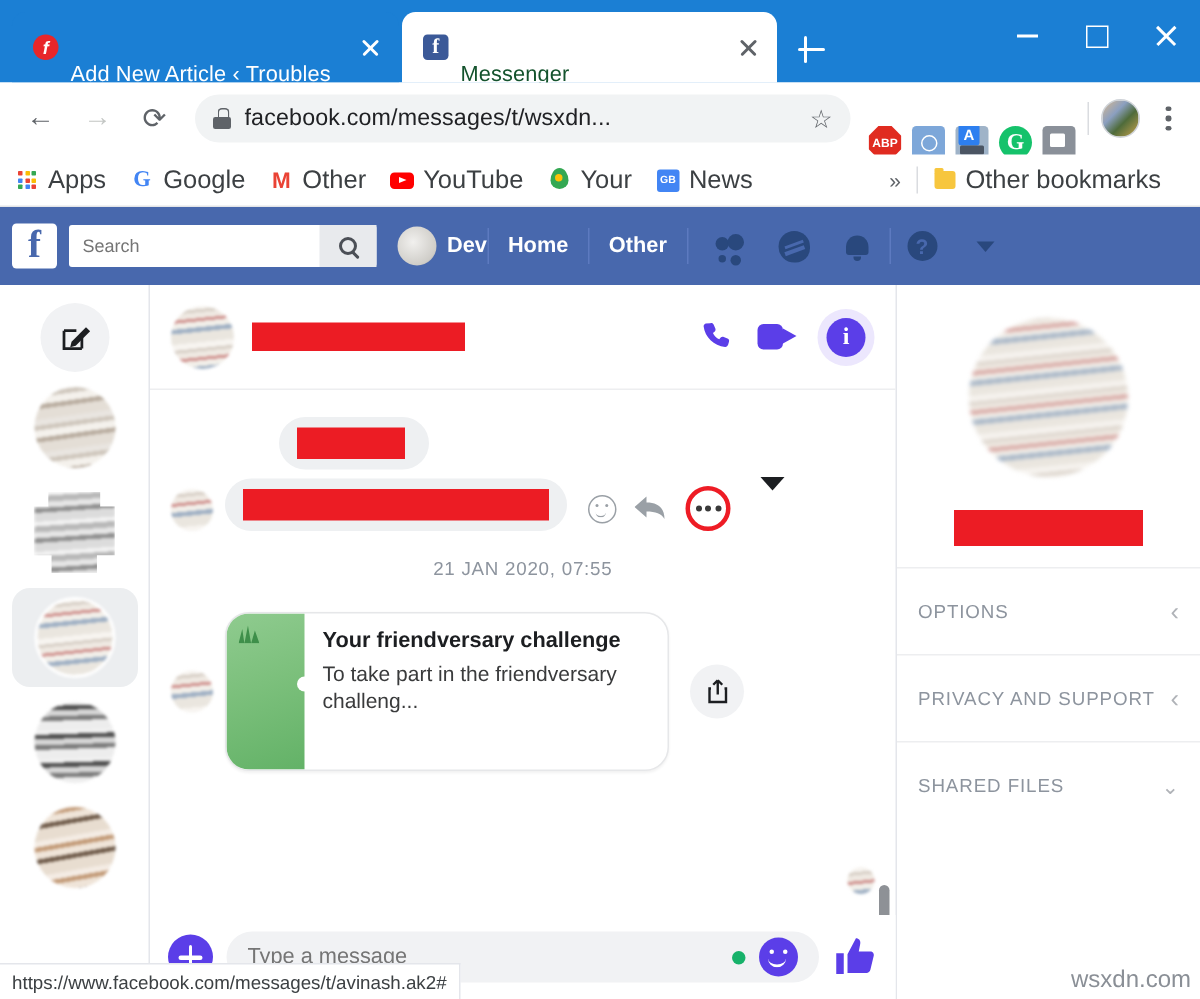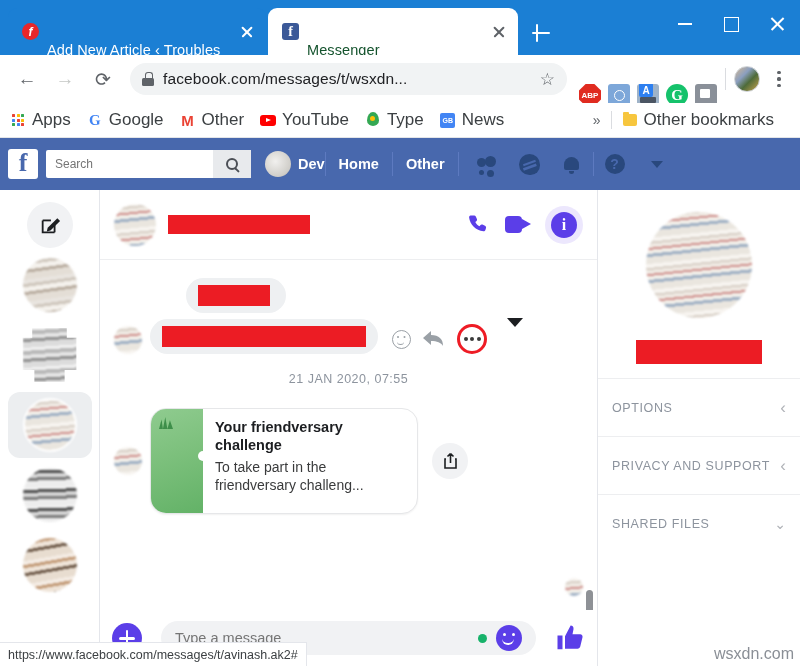--- a/index.html
+++ b/index.html
@@ -325,21 +325,21 @@
   .tooltip-arrow {
     position:absolute; left: 407px; top: 58px; width:0;height:0;
     border-left:8px solid transparent;border-right:8px solid transparent;
     border-top:9px solid #1c1e21; z-index:19;
   }
 
   .ts { text-align:center; color:#8d949e; font-size:12.5px; letter-spacing:.5px; margin: 18px 0 0 0; }
 
   .card-row { display:flex; align-items:center; gap:8px; margin-top: 22px; }
   .card {
-    width: 268px; height: 106px; background:#fff; border-radius: 16px;
+    width: 296px; height: 106px; background:#fff; border-radius: 16px;
     border:1px solid #e6e7e9; display:flex; overflow:hidden; cursor:pointer;
     box-shadow: 0 1px 2px rgba(0,0,0,.06);
   }
   .card-thumb {
     width: 52px; flex:0 0 52px; position:relative;
     background: linear-gradient(160deg,#8fcb8f 0%,#7cc07c 45%,#63b267 100%);
   }
   .card-thumb::before {
     content:''; position:absolute; left:8px; top:8px; width:14px;height:12px;
     background:#3e8f4a;
@@ -360,21 +360,21 @@
   .seen-av {
     position:absolute; right: 14px; bottom: 14px; width:18px;height:18px;border-radius:50%;
     filter: blur(1px);
   }
   .scroll-thumb {
     position:absolute; right: 4px; top: 330px; width: 7px; height: 82px;
     background:#8e9196; border-radius: 4px; cursor: pointer;
   }
 
   .m-compose {
-    height: 56px; flex: 0 0 56px; display:flex; align-items:center; gap: 19px;
+    height: 56px; flex: 0 0 56px; display:flex; align-items:center; gap: 9px;
     padding: 0 12px; background: #fff;
   }
   .plus-btn {
     width:30px;height:30px;border-radius:50%;background:#5b3ee8;flex:0 0 30px;
     position:relative; cursor:pointer;
   }
   .plus-btn::before{content:'';position:absolute;left:7px;top:14px;width:16px;height:2.6px;background:#fff;border-radius:2px;}
   .plus-btn::after{content:'';position:absolute;left:13.7px;top:7px;width:2.6px;height:16px;background:#fff;border-radius:2px;}
   .compose-field {
     flex:1; height: 34px; background:#f1f2f4; border-radius:18px;
@@ -502,21 +502,21 @@
     <div class="bm">
       <span class="bm-ico">
           <span class="ico-yt"></span>
         </span>
       <span class="bm-label">YouTube</span>
     </div>
     <div class="bm">
       <span class="bm-ico">
           <span class="ico-maps"></span>
         </span>
-      <span class="bm-label">Type</span>
+      <span class="bm-label">Your</span>
     </div>
     <div class="bm">
       <span class="bm-ico">
           <span class="ico-news">GB</span>
         </span>
       <span class="bm-label">News</span>
     </div>
 
     <div style="flex:1"></div>
     <span class="bm-chev">»</span>

